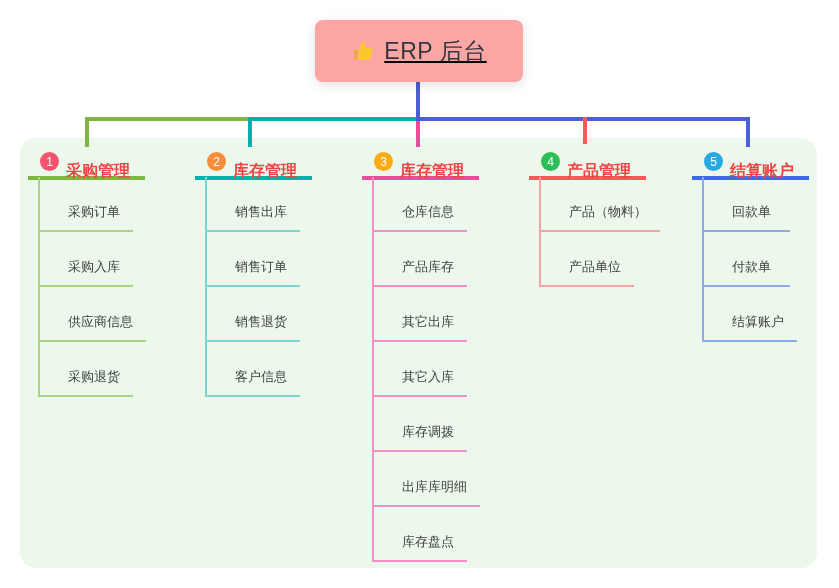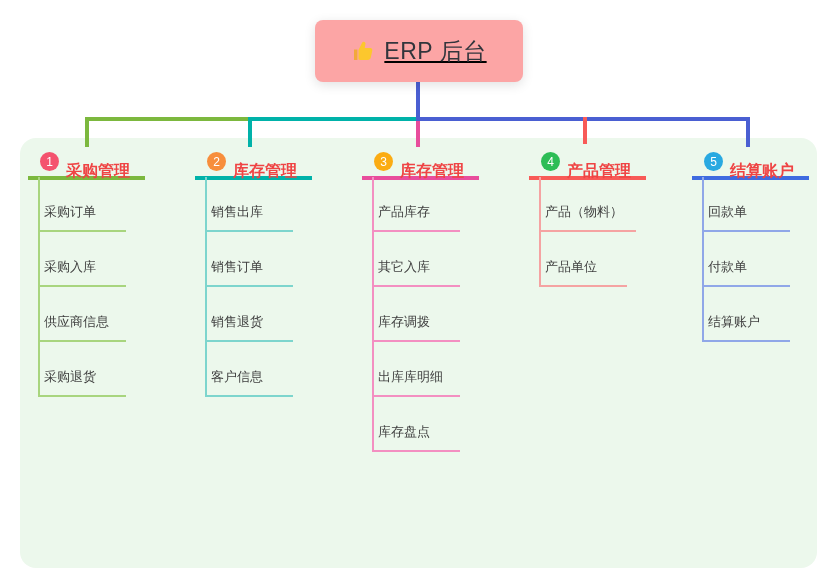--- a/index.html
+++ b/index.html
@@ -48,21 +48,21 @@
   .branch-title { font-size:16px; color:#ef4444; font-weight:700; white-space:nowrap;margin-top:19px; }
   .children { position:relative; margin-left:10px; margin-top:-3px; }
   .children::before {
     content:""; position:absolute; left:0; top:0; bottom:0;
     width:2px; background:var(--cl);
   }
   .child { height:55px; display:flex; align-items:flex-end; }
   .child span {
     display:inline-block;
     border-bottom:2px solid var(--cl);
-    padding:0 13px 9px 6px;
+    padding:0 13px 9px 30px;
     min-width:88px;
     font-size:13px; color:#3f3f3f; white-space:nowrap;
   }
 </style>
 </head>
 <body>
 
 <div class="panel" style="background: rgb(236, 248, 236);"></div>
 
 <svg class="connectors" width="839" height="200">
@@ -129,21 +129,27 @@
   </div>
 </div>
 
 <div class="branch" style="left: 362px; --c: #e84d9c; --cl: #f38fc1; --badge: #fbac13;">
   <div class="branch-header">
     <span class="badge">3</span>
     <span class="branch-title">库存管理</span>
   </div>
   <div class="children">
     <div class="child">
+        <span>仓库信息</span>
+      </div>
+    <div class="child">
         <span>产品库存</span>
+      </div>
+    <div class="child">
+        <span>其它出库</span>
       </div>
     <div class="child">
         <span>其它入库</span>
       </div>
     <div class="child">
         <span>库存调拨</span>
       </div>
     <div class="child">
         <span>出库库明细</span>
       </div>

